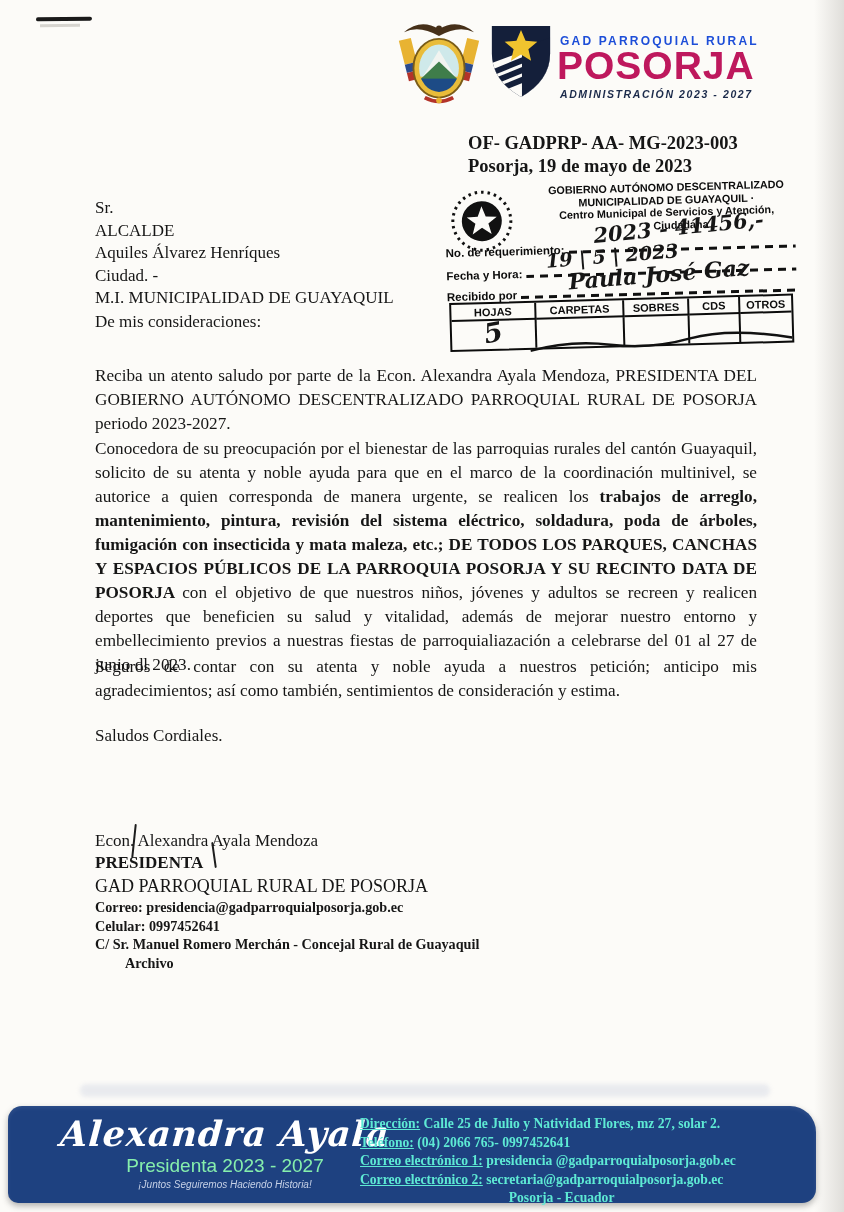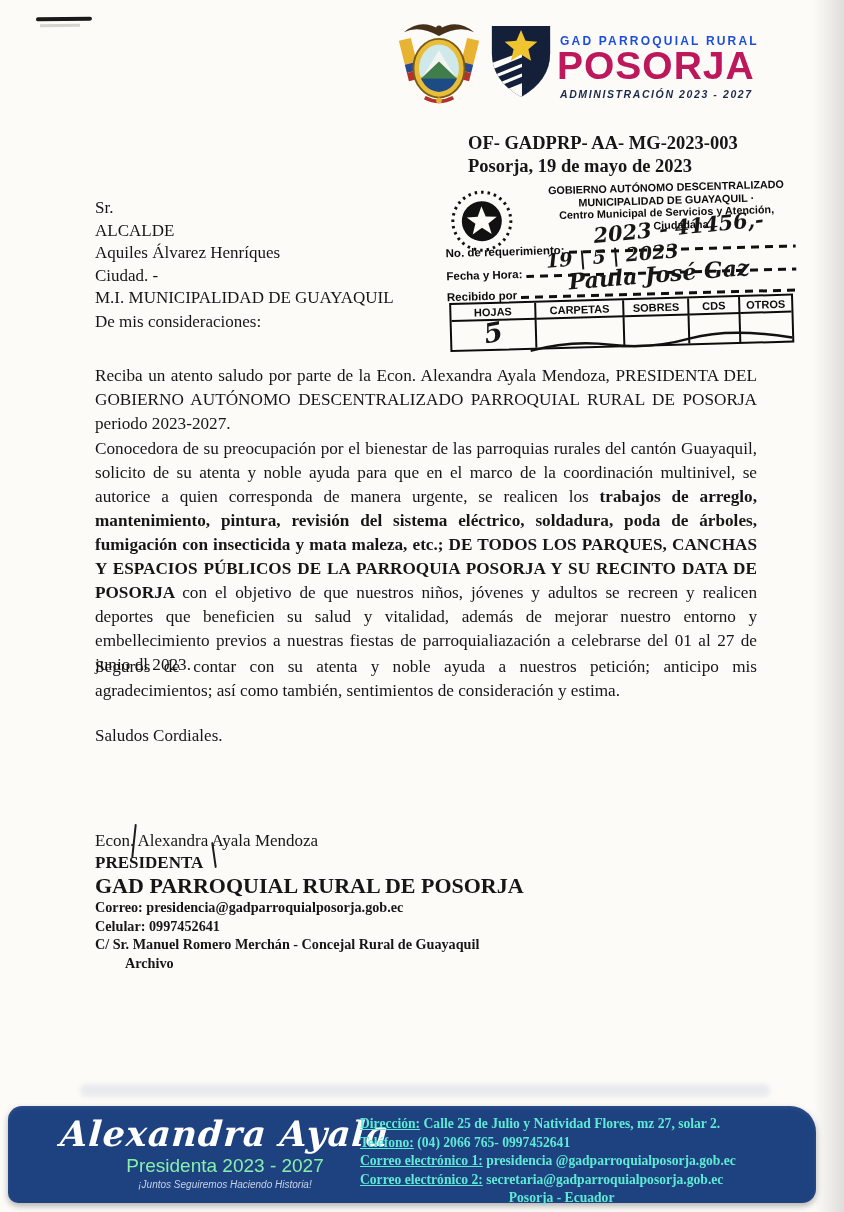--- a/index.html
+++ b/index.html
@@ -53,21 +53,21 @@
   .greeting{position:absolute;left:95px;top:312px;font-size:17px;}
   .para{position:absolute;left:95px;width:662px;font-size:17.2px;line-height:24px;
         text-align:justify;}
   .p1{top:352px;margin-top:12px;} .p2{top:437px;} .p3{top:655px;}
   .closing{position:absolute;left:95px;top:726px;font-size:17px;text-align:right;}
 
   
   .sig{position:absolute;left:95px;top:830px;font-size:17px;}
   .sig .nm{line-height:21px;}
   .sig .ti{font-weight:700;line-height:23px;}
-  .sig .og{font-weight:700;font-size:22px;line-height:24px;}
+  .sig .og{font-weight:400;font-size:18px;line-height:24px;}
   .sig .sm{font-weight:700;font-size:14.2px;line-height:18.5px;}
   .sig .sm .val{font-weight:700;}
   .sig .ar{font-weight:700;font-size:14.2px;line-height:18.5px;padding-left:30px;}
   .pen1{position:absolute;left:38px;top:-6px;width:2px;height:34px;background:#1d1d1d;
         transform:rotate(6deg);border-radius:2px;}
   .pen2{position:absolute;left:118px;top:12px;width:2px;height:26px;background:#1d1d1d;
         transform:rotate(-8deg);border-radius:2px;}
 
   
   .ghost{position:absolute;left:80px;top:1084px;width:690px;height:13px;background:#d7dbe6;

